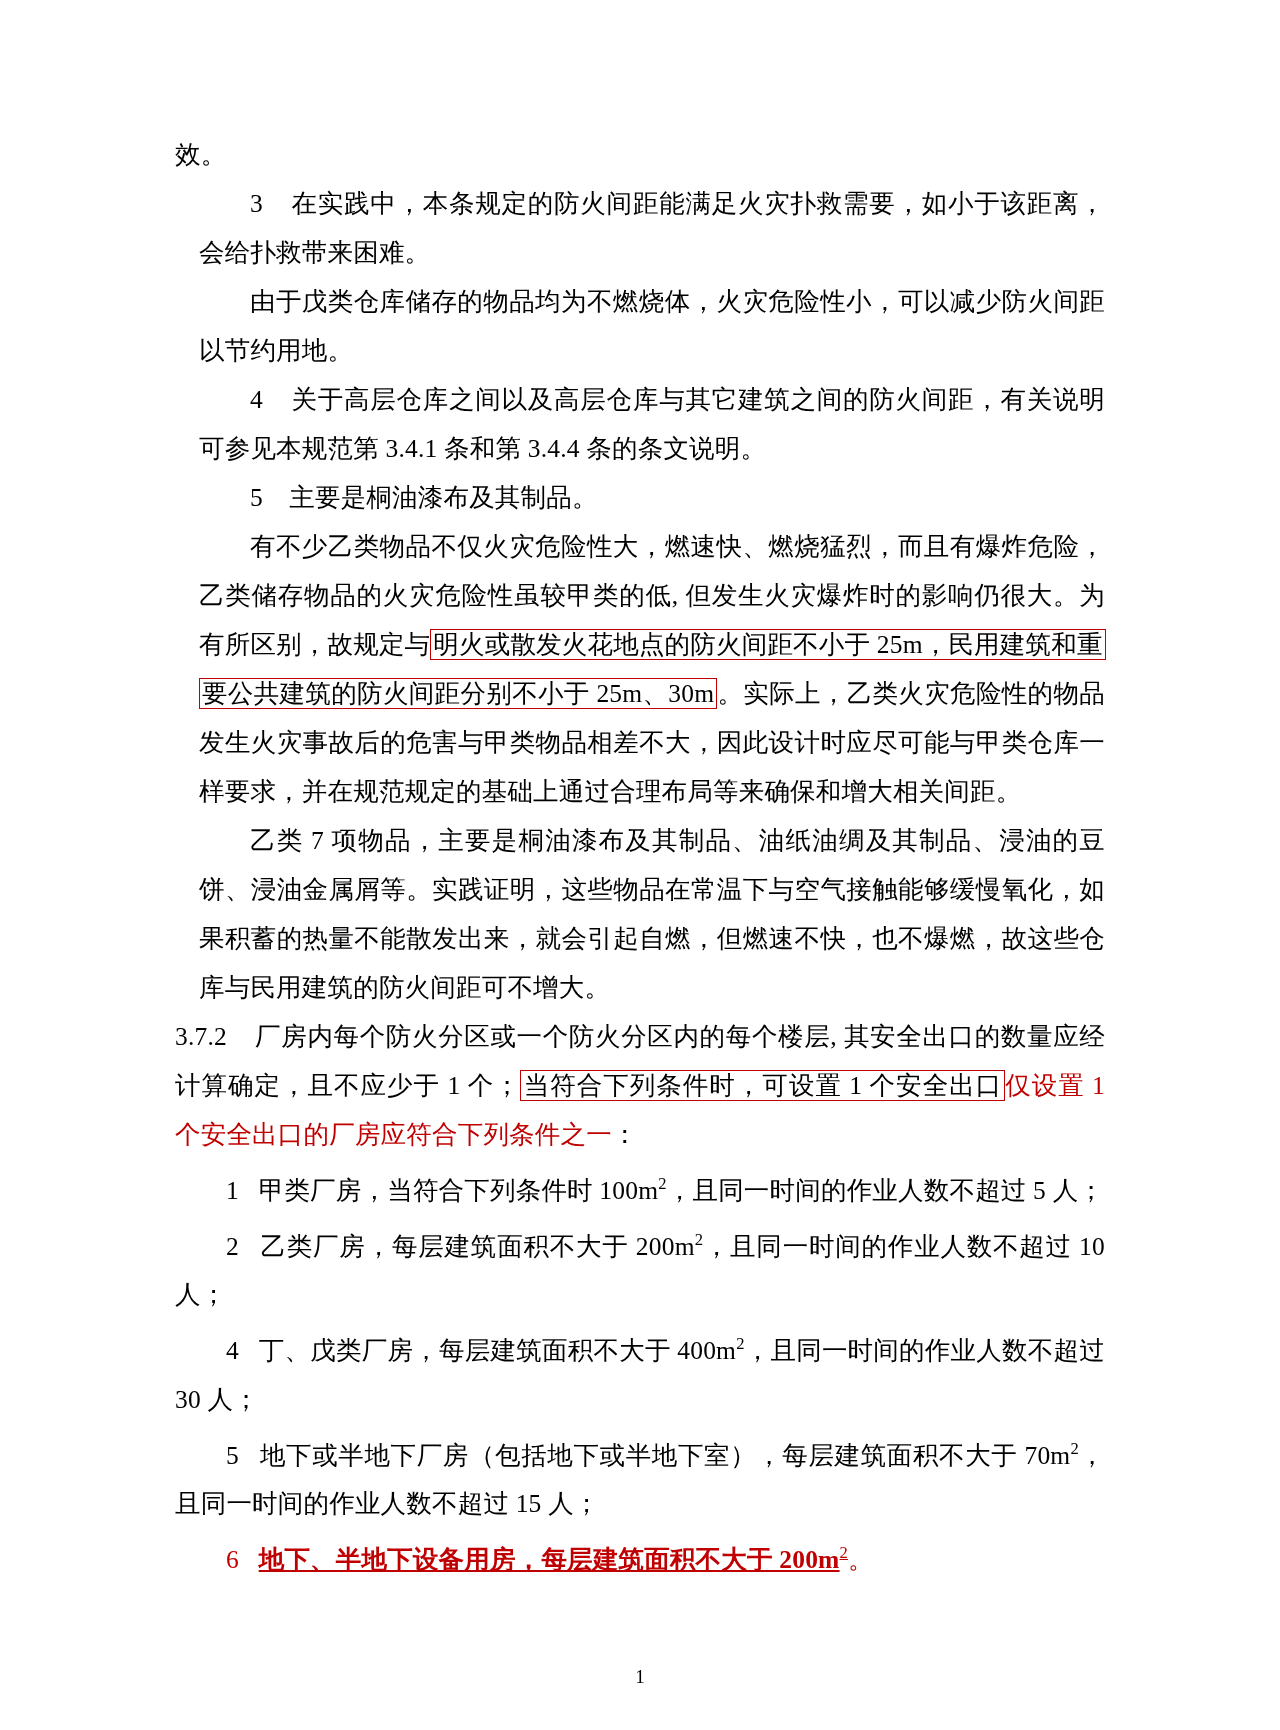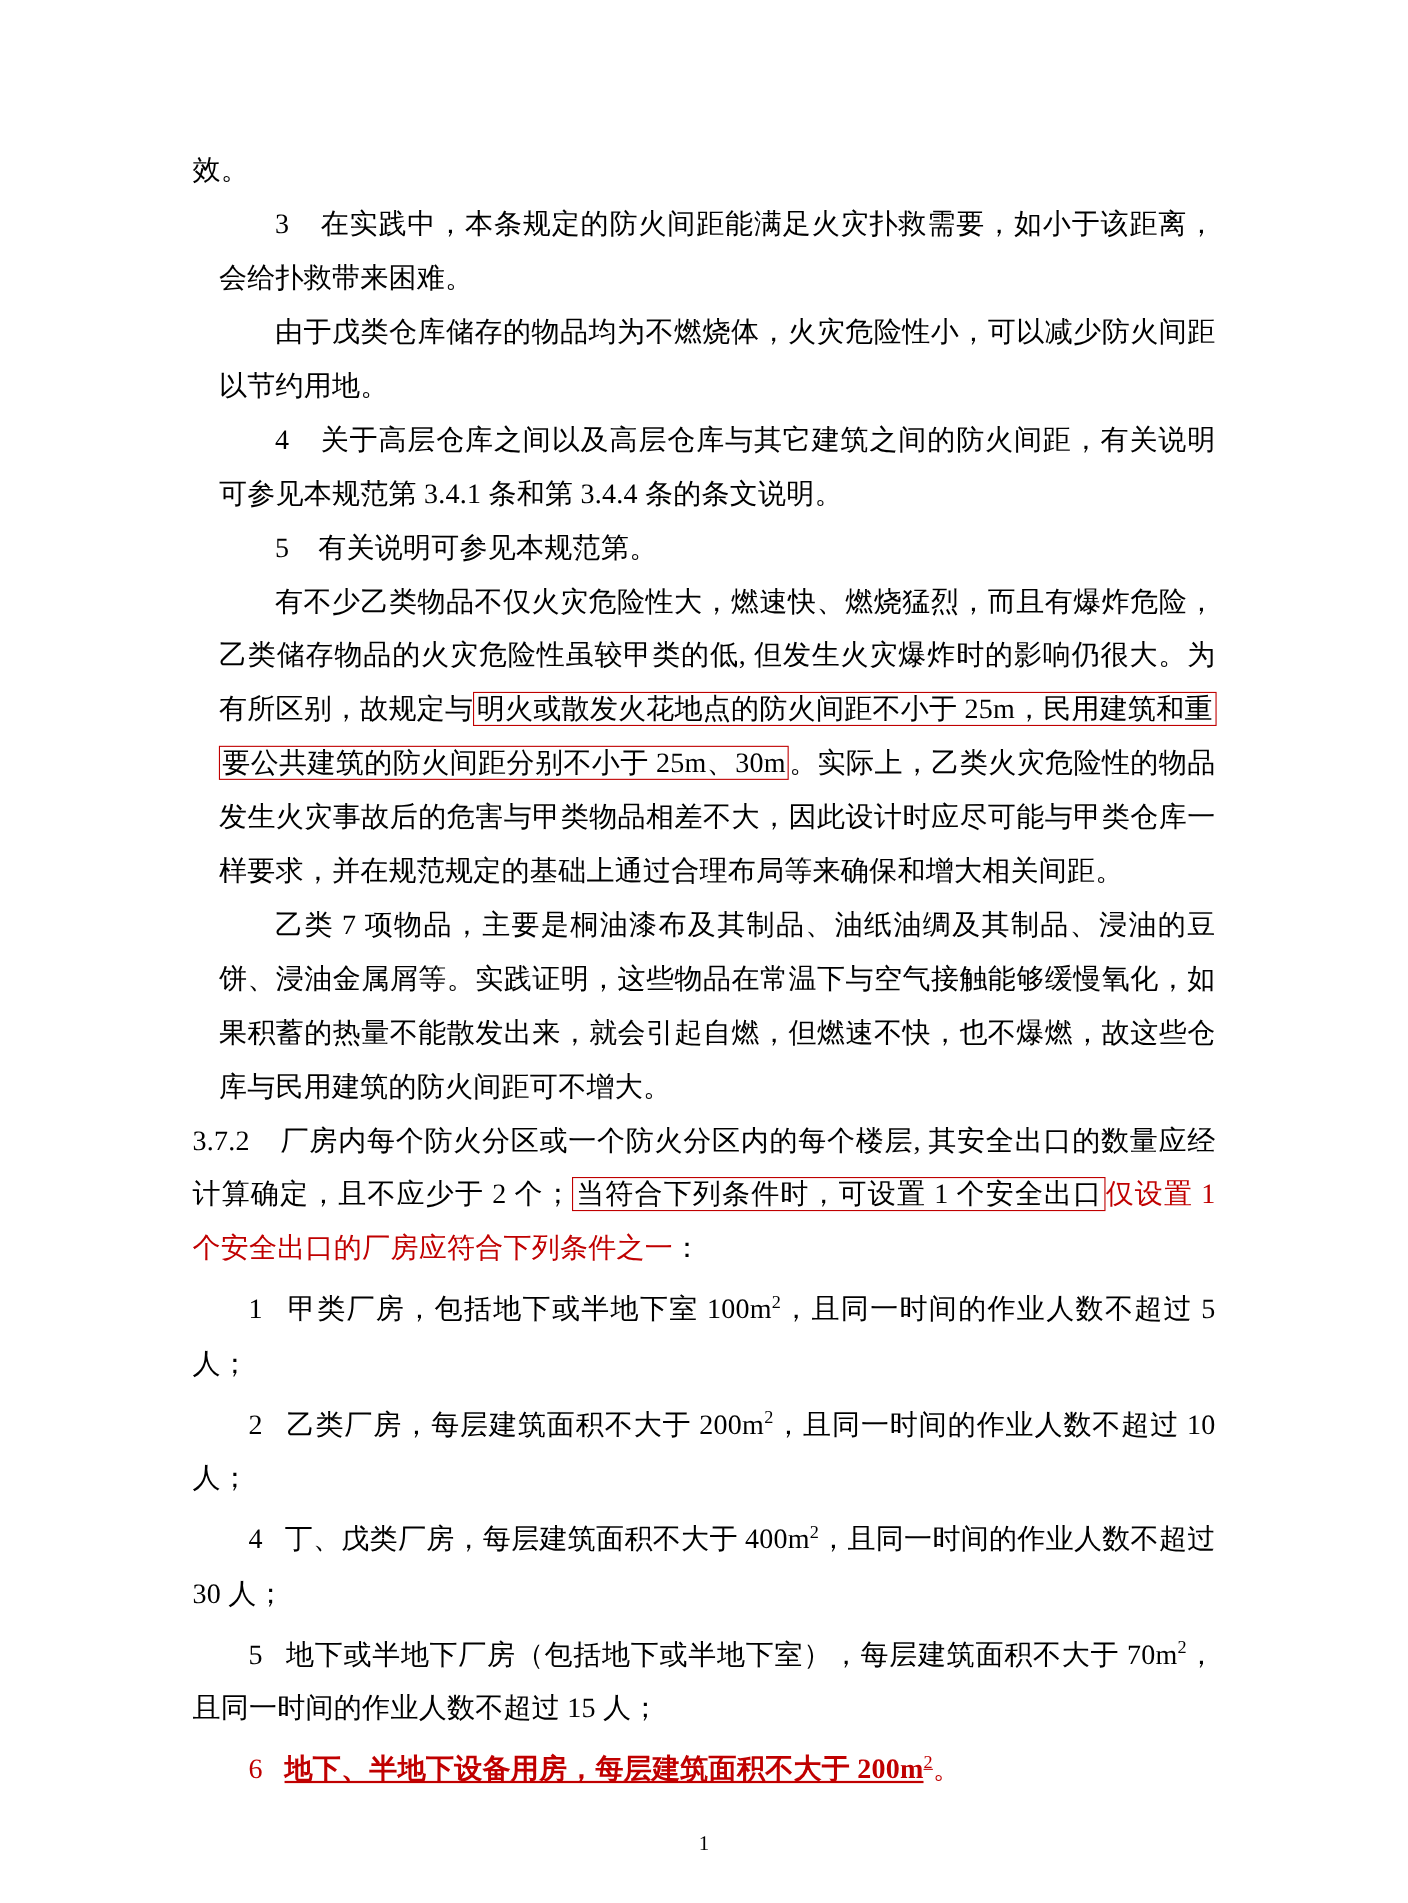--- a/index.html
+++ b/index.html
@@ -80,35 +80,35 @@
       <span>3</span>&nbsp;&nbsp;&nbsp;&nbsp;<span>在实践中，本条规定的防火间距能满足火灾扑救需要，如小于该距离，会给扑救带来困难。</span>
     </p>
 
     <p class="indent">由于戊类仓库储存的物品均为不燃烧体，火灾危险性小，可以减少防火间距以节约用地。</p>
 
     <p class="indent">
       <span>4</span>&nbsp;&nbsp;&nbsp;&nbsp;<span>关于高层仓库之间以及高层仓库与其它建筑之间的防火间距，有关说明可参见本规范第 3.4.1 条和第 3.4.4 条的条文说明。</span>
     </p>
 
     <p class="indent">
-      <span>5</span>&nbsp;&nbsp;&nbsp;&nbsp;<span>有关说明可参见本规范第。</span>
+      <span>5</span>&nbsp;&nbsp;&nbsp;&nbsp;<span>主要是桐油漆布及其制品。</span>
     </p>
 
     <p class="indent">
       <span>有不少乙类物品不仅火灾危险性大，燃速快、燃烧猛烈，而且有爆炸危险，乙类储存物品的火灾危险性虽较甲类的低, 但发生火灾爆炸时的影响仍很大。为有所区别，故规定与</span><span class="redbox">明火或散发火花地点的防火间距不小于 25m，民用建筑和重要公共建筑的防火间距分别不小于 25m、30m</span><span>。实际上，乙类火灾危险性的物品发生火灾事故后的危害与甲类物品相差不大，因此设计时应尽可能与甲类仓库一样要求，并在规范规定的基础上通过合理布局等来确保和增大相关间距。</span>
     </p>
 
     <p class="indent">乙类 7 项物品，主要是桐油漆布及其制品、油纸油绸及其制品、浸油的豆饼、浸油金属屑等。实践证明，这些物品在常温下与空气接触能够缓慢氧化，如果积蓄的热量不能散发出来，就会引起自燃，但燃速不快，也不爆燃，故这些仓库与民用建筑的防火间距可不增大。</p>
 
     <p class="noindent">
-      <span>3.7.2</span>&nbsp;&nbsp;&nbsp;&nbsp;<span>厂房内每个防火分区或一个防火分区内的每个楼层, 其安全出口的数量应经计算确定，且不应少于 2 个；</span><span class="redbox">当符合下列条件时，可设置 1 个安全出口</span><span class="red">仅设置 1 个安全出口的厂房应符合下列条件之一</span><span>：</span>
+      <span>3.7.2</span>&nbsp;&nbsp;&nbsp;&nbsp;<span>厂房内每个防火分区或一个防火分区内的每个楼层, 其安全出口的数量应经计算确定，且不应少于 1 个；</span><span class="redbox">当符合下列条件时，可设置 1 个安全出口</span><span class="red">仅设置 1 个安全出口的厂房应符合下列条件之一</span><span>：</span>
     </p>
 
     <p class="list-line">
-      <span>1</span>&nbsp;&nbsp;&nbsp;<span>甲类厂房，包括地下或半地下室 100m</span><span class="sup">2</span><span>，且同一时间的作业人数不超过 5 人；</span>
+      <span>1</span>&nbsp;&nbsp;&nbsp;<span>甲类厂房，当符合下列条件时 100m</span><span class="sup">2</span><span>，且同一时间的作业人数不超过 5 人；</span>
     </p>
 
     <p class="list-line">
       <span>2</span>&nbsp;&nbsp;&nbsp;<span>乙类厂房，每层建筑面积不大于 200m</span><span class="sup">2</span><span>，且同一时间的作业人数不超过 10 人；</span>
     </p>
 
 
     <p class="list-line">
       <span>4</span>&nbsp;&nbsp;&nbsp;<span>丁、戊类厂房，每层建筑面积不大于 400m</span><span class="sup">2</span><span>，且同一时间的作业人数不超过 30 人；</span>
     </p>

